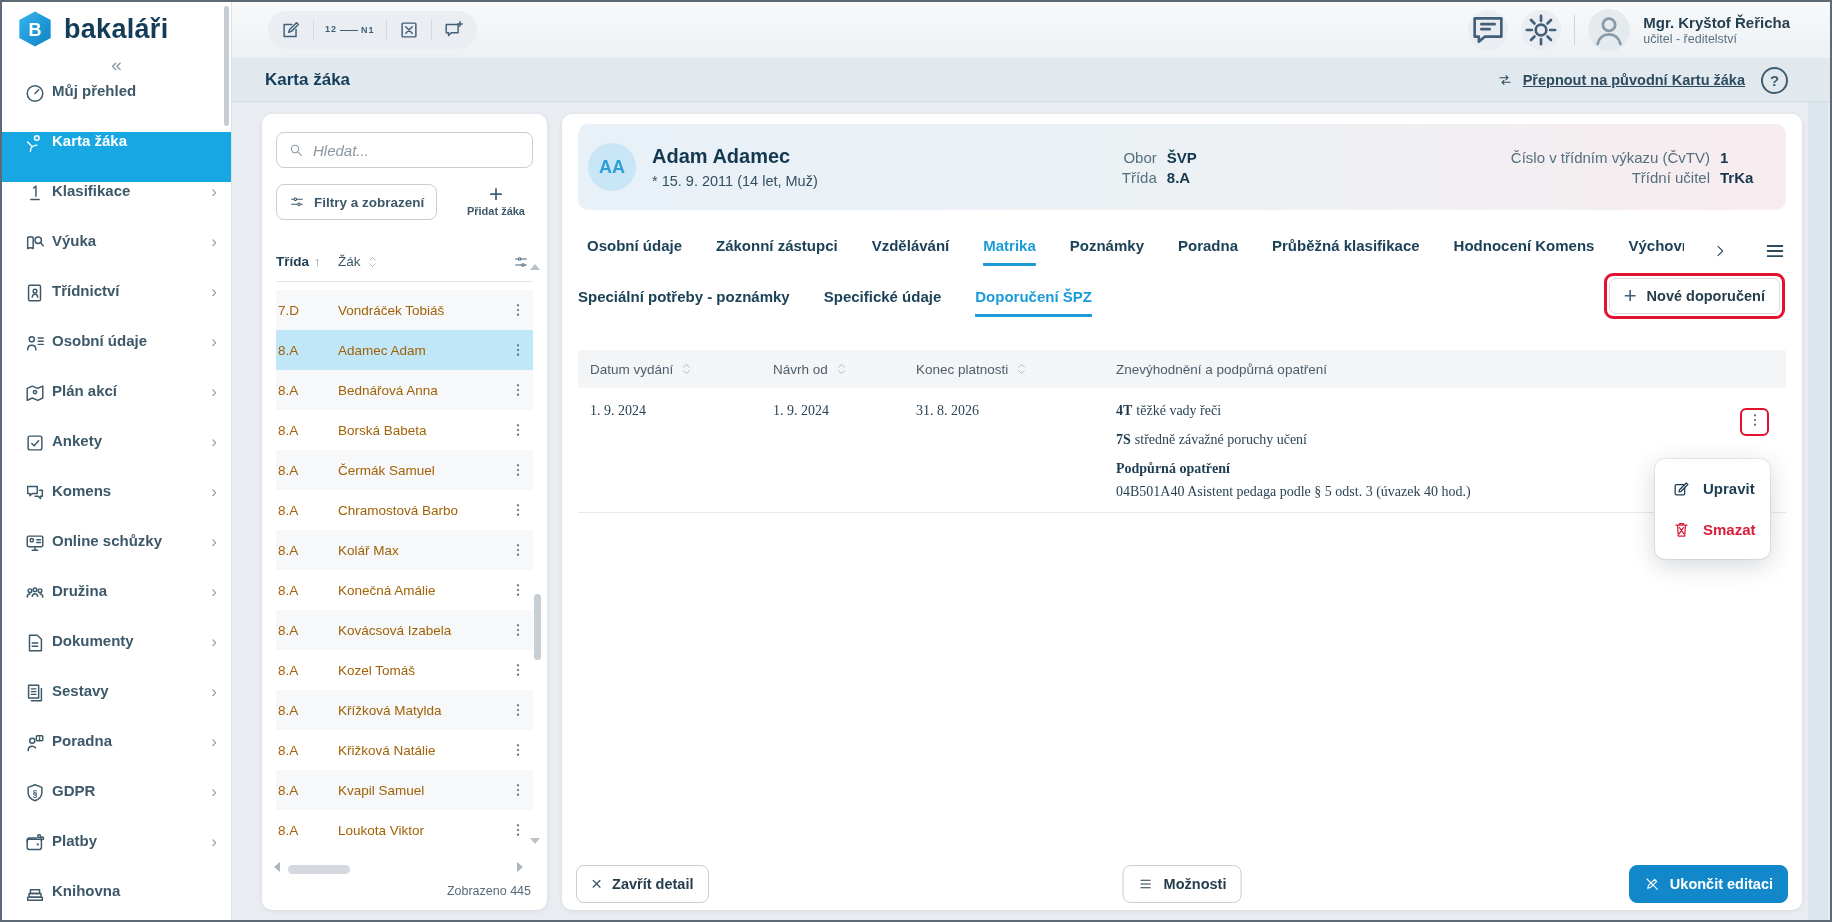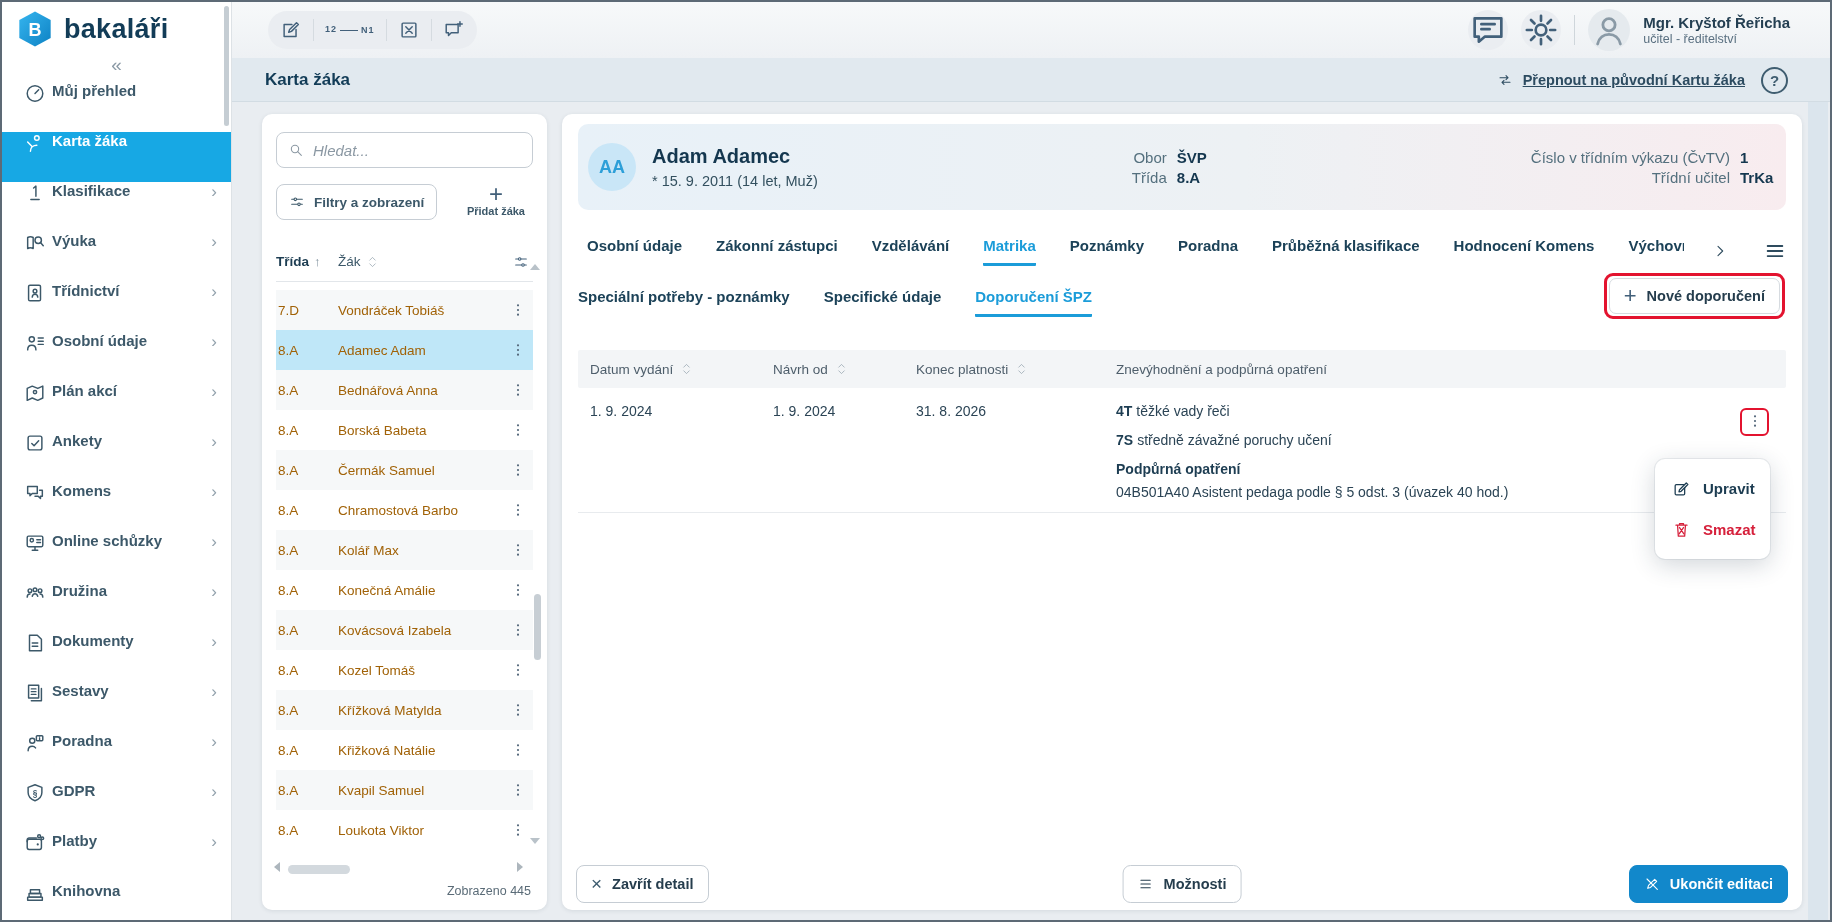--- a/index.html
+++ b/index.html
@@ -107,21 +107,21 @@
   .v-thumb{ position:absolute; right:6px; top:480px; height:66px; width:7px; background:#c7ced4; border-radius:4px; }
   .h-left, .h-right{ position:absolute; bottom:38px; width:0; height:0;
                      border-top:5px solid transparent; border-bottom:5px solid transparent; }
   .h-left{ left:12px; border-right:6px solid #adb6bd; }
   .h-right{ right:24px; border-left:6px solid #adb6bd; }
   .h-thumb{ position:absolute; bottom:36px; left:26px; width:62px; height:9px; background:#d3d9de; border-radius:5px; }
   .shown-label{ position:absolute; bottom:12px; right:16px; font-size:12.5px; color:#5a6b77; }
 
   
   .detail-card{ position:absolute; left:330px; right:28px; top:12px; bottom:10px; padding:10px 16px; }
-  .band{ height:86px; border-radius:10px; padding:0 0 0 10px; display:flex; align-items:center; gap:16px;
+  .band{ height:86px; border-radius:10px; padding:0 20px 0 10px; display:flex; align-items:center; gap:16px;
          background:linear-gradient(90deg,#e8f1f8 0%, #edf1f4 55%, #f8ecef 100%); }
   .avatar-aa{ width:48px; height:48px; border-radius:50%; background:#c9e6f7; color:#2d9fd8;
               font-weight:700; font-size:18px; display:flex; align-items:center; justify-content:center; }
   .stu-name{ font-size:20px; font-weight:700; color:#14374f; }
   .stu-birth{ font-size:14.5px; color:#33505f; margin-top:5px; }
   .band-mid{ margin-left:auto; }
   .band-right{ margin-left:auto; margin-right:6px; }
   .info-row{ display:flex; justify-content:flex-end; gap:10px; font-size:15px; margin:3px 0; }
   .info-row .ilbl{ color:#54707e; }
   .info-row .ival{ font-weight:700; color:#14374f; min-width:40px; }
@@ -145,21 +145,21 @@
   .dtable{ margin-top:28px; font-size:14px; }
   .dt-head{ display:flex; background:#f3f5f7; height:38px; align-items:center; color:#4e5e6b;
             font-size:13.5px; border-radius:2px; }
   .dc{ display:flex; align-items:flex-start; gap:8px; }
   .dt-head .dc{ align-items:center; }
   .c1{ width:195px; padding-left:12px; }
   .c2{ width:143px; }
   .c3{ width:200px; }
   .c4{ flex:1; }
   .dt-row{ position:relative; display:flex; padding:15px 0 12px; border-bottom:1px solid #e8ebee;
-           color:#2b4455; }
+           color:#2b4455;font-family:Liberation Serif, serif; }
   .m-line{ margin-bottom:13px; }
   .m-line b, .m-title{ color:#1d3d52; }
   .m-line b{ margin-right:4px; }
   .m-title{ font-weight:700; margin-bottom:7px; }
   .kebab-hl{ position:absolute; right:17px; top:20px; width:29px; height:28px;
              border:2.5px solid #e3132f; border-radius:6px; display:flex; align-items:center;
              justify-content:center; color:#53677a; cursor:pointer; }
 
   .dropdown{ position:absolute; right:32px; top:345px; width:115px; background:#fff; border-radius:10px;
              box-shadow:0 6px 24px rgba(30,50,70,.20), 0 0 0 1px #eef0f2; padding:9px 0; z-index:9; }

